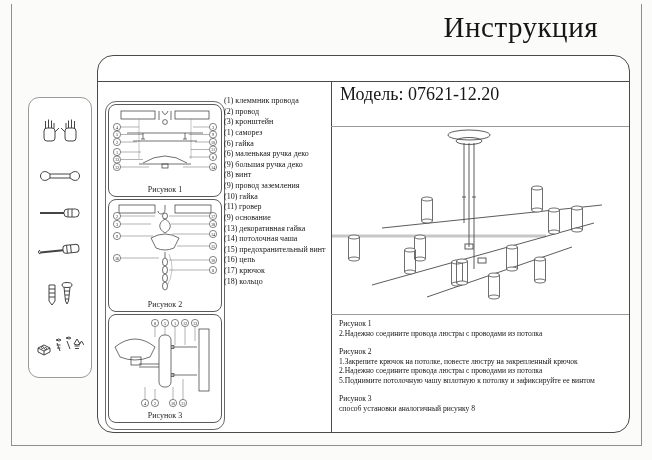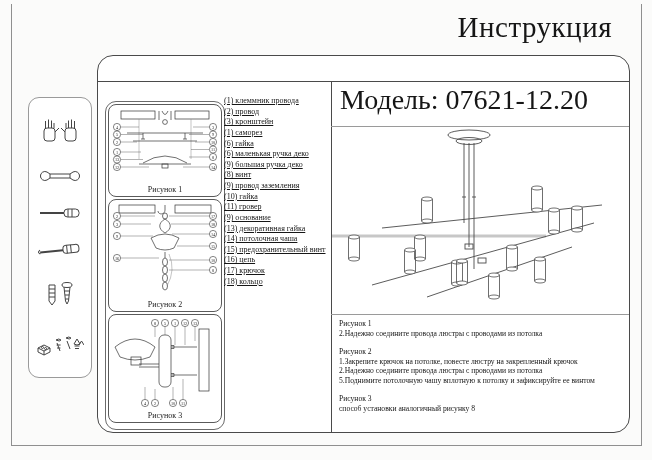--- a/index.html
+++ b/index.html
@@ -1,20 +1,20 @@
 <!DOCTYPE html>
 <html><head>
 <meta charset="utf-8">
 <style>
   html,body{margin:0;padding:0;}
   body{width:652px;height:460px;position:relative;overflow:hidden;background:#fbfbfa;
        font-family:"Liberation Serif", serif;color:#161616;}
   .page-frame{position:absolute;left:11px;top:4px;width:629px;height:441px;
        border-left:1px solid #8f8f8f;border-right:1px solid #8f8f8f;border-bottom:1px solid #8f8f8f;}
-  .title{position:absolute;top:11px;right:40px;font-size:29px;letter-spacing:.5px;font-family:Liberation Serif, serif;}
+  .title{position:absolute;top:11px;right:54px;font-size:29px;letter-spacing:.5px;font-family:Liberation Serif, serif;}
   
   .sidebar{position:absolute;left:28px;top:97px;width:64px;height:281px;background:#fff;
        border:1px solid #9a9a9a;border-radius:11px;box-sizing:border-box;
        display:flex;flex-direction:column;justify-content:space-around;align-items:center;padding:6px 0;}
   .tool{display:flex;justify-content:center;align-items:center;}
   
   .main{position:absolute;left:97px;top:55px;width:533px;height:378px;background:#fff;
        border:1px solid #4a4a4a;border-radius:16px;box-sizing:border-box;}
   .main-topline{position:absolute;top:25px;left:0;right:0;border-top:1px solid #4a4a4a;}
   .divider-v{position:absolute;left:233px;top:25px;bottom:0;border-left:1px solid #4a4a4a;}
@@ -23,24 +23,24 @@
        border:1px solid #6a6a6a;border-radius:11px;box-sizing:border-box;padding:2px;}
   .figbox{border:1px solid #5a5a5a;border-radius:8px;position:relative;margin-bottom:2px;box-sizing:border-box;}
   .figbox svg{display:block;margin:2px auto 0;}
   .figcap{position:absolute;bottom:2px;left:0;right:0;text-align:center;font-size:8px;color:#222;}
   .ln{stroke:#333;stroke-width:.7;fill:none;}
   .thin{stroke:#888;stroke-width:.5;fill:none;}
   .co{stroke:#333;stroke-width:.6;fill:#fff;}
   .cl{stroke:#555;stroke-width:.45;fill:none;}
   text.cn{font-size:4.2px;fill:#222;font-family:"Liberation Serif",serif;}
   
-  .parts{position:absolute;left:126px;top:40px;width:104px;font-size:8px;line-height:1.33;text-decoration:underline;}
+  .parts{position:absolute;left:126px;top:40px;width:104px;font-size:8px;line-height:1.33;}
   .parts div{white-space:normal;}
   
-  .model-h{position:absolute;left:242px;top:28px;font-size:28px;}
+  .model-h{position:absolute;left:242px;top:28px;font-size:18px;}
   .model-line{position:absolute;left:233px;right:0;top:70px;border-top:1px solid #9a9a9a;}
   .chand{position:absolute;left:234px;top:71px;}
   .ch{stroke:#4a4a4a;stroke-width:.9;fill:none;}
   .chg{stroke:#c7c7c7;stroke-width:3;fill:none;}
   .cyl{stroke:#4a4a4a;stroke-width:.8;fill:#fff;}
   .instr-line{position:absolute;left:233px;right:0;top:258px;border-top:1px solid #9a9a9a;}
   .instr{position:absolute;left:241px;top:263px;width:286px;font-size:7.6px;line-height:1.3;}
   .instr .grp{margin-bottom:8px;}
   .icon-stroke{stroke:#444;stroke-width:1;fill:none;}
 </style>

